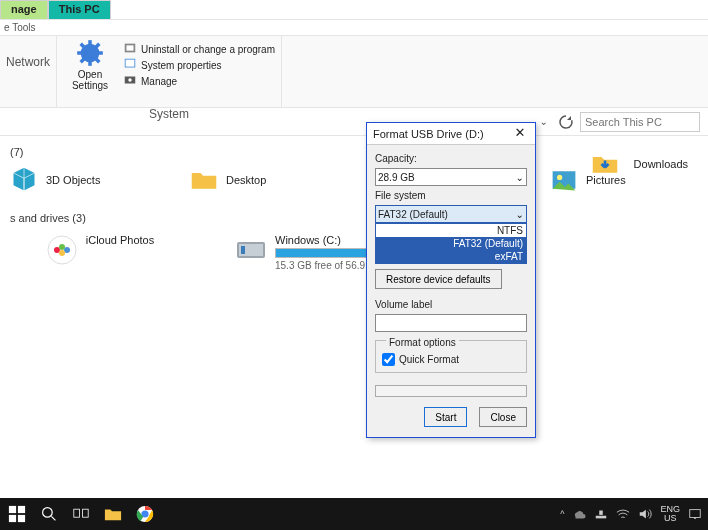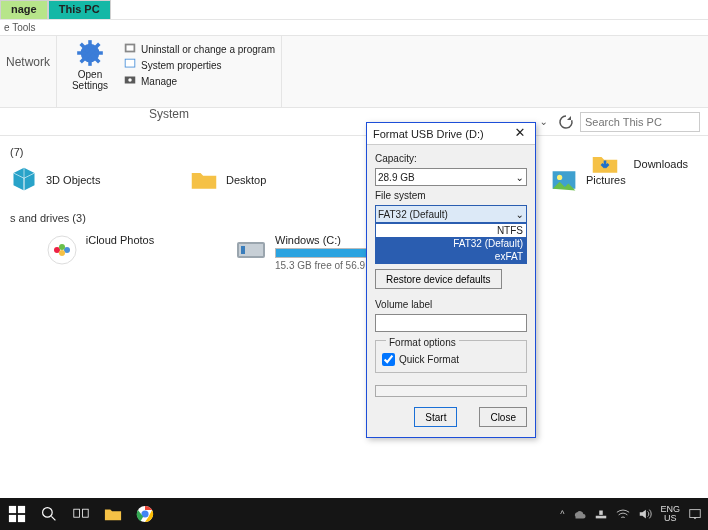--- a/index.html
+++ b/index.html
@@ -50,21 +50,21 @@
 .dbody { padding: 8px 8px 10px 8px; display: flex; flex-direction: column; gap: 4px; }
 .dlabel { font-size: 10px; color: #222; }
 .dsel { width: 100%; height: 18px; border: 1px solid #888; background: #fff; font-size: 10px; padding: 0 2px; display: flex; align-items: center; justify-content: space-between; cursor: pointer; }
 .dinput { width: 100%; height: 18px; border: 1px solid #888; background: #fff; font-size: 10px; padding: 0 2px; }
 .dselwrap { position: relative; text-align: right; }
 .ddlist { position: absolute; left: 0; top: 18px; width: 100%; background: #fff; border: 1px solid #2a5db0; z-index: 5; }
 .ddopt { font-size: 10px; padding: 1px 3px; cursor: pointer; }
 .ddopt.sel { background: #2a5db0; color: #fff; }
 .dbtn { height: 20px; border: 1px solid #888; background: #efefef; font-size: 10px; padding: 0 10px; cursor: pointer; }
 .dbtn.primary { border-color: #1a6fd6; }
-.dbtnrow { display: flex; gap: 22px; justify-content: flex-end; margin-top: 6px; align-items: center; }
+.dbtnrow { display: flex; gap: 12px; justify-content: flex-end; margin-top: 6px; align-items: center; }
 .fieldset { border: 1px solid #bbb; padding: 6px 6px 6px 6px; margin-top: 4px; }
 .legend { font-size: 10px; background: #f0f0f0; padding: 0 3px; margin-left: 4px; position: relative; top: -11px; display: inline-block; }
 .chk { display: flex; align-items: center; gap: 4px; font-size: 10px; margin-top: -6px; }
 .progress { width: 100%; height: 12px; border: 1px solid #aaa; background: #f3f3f3; margin-top: 8px; }
 
 
 .downloads { position: absolute; right: 20px; top: 150px; display: flex; align-items: center; gap: 15px; cursor: pointer; }
 
 
 .taskbar { position: absolute; left: 0; right: 0; bottom: 0; height: 32px; background: #151515; display: flex; align-items: center; justify-content: space-between; padding: 0 6px; }

